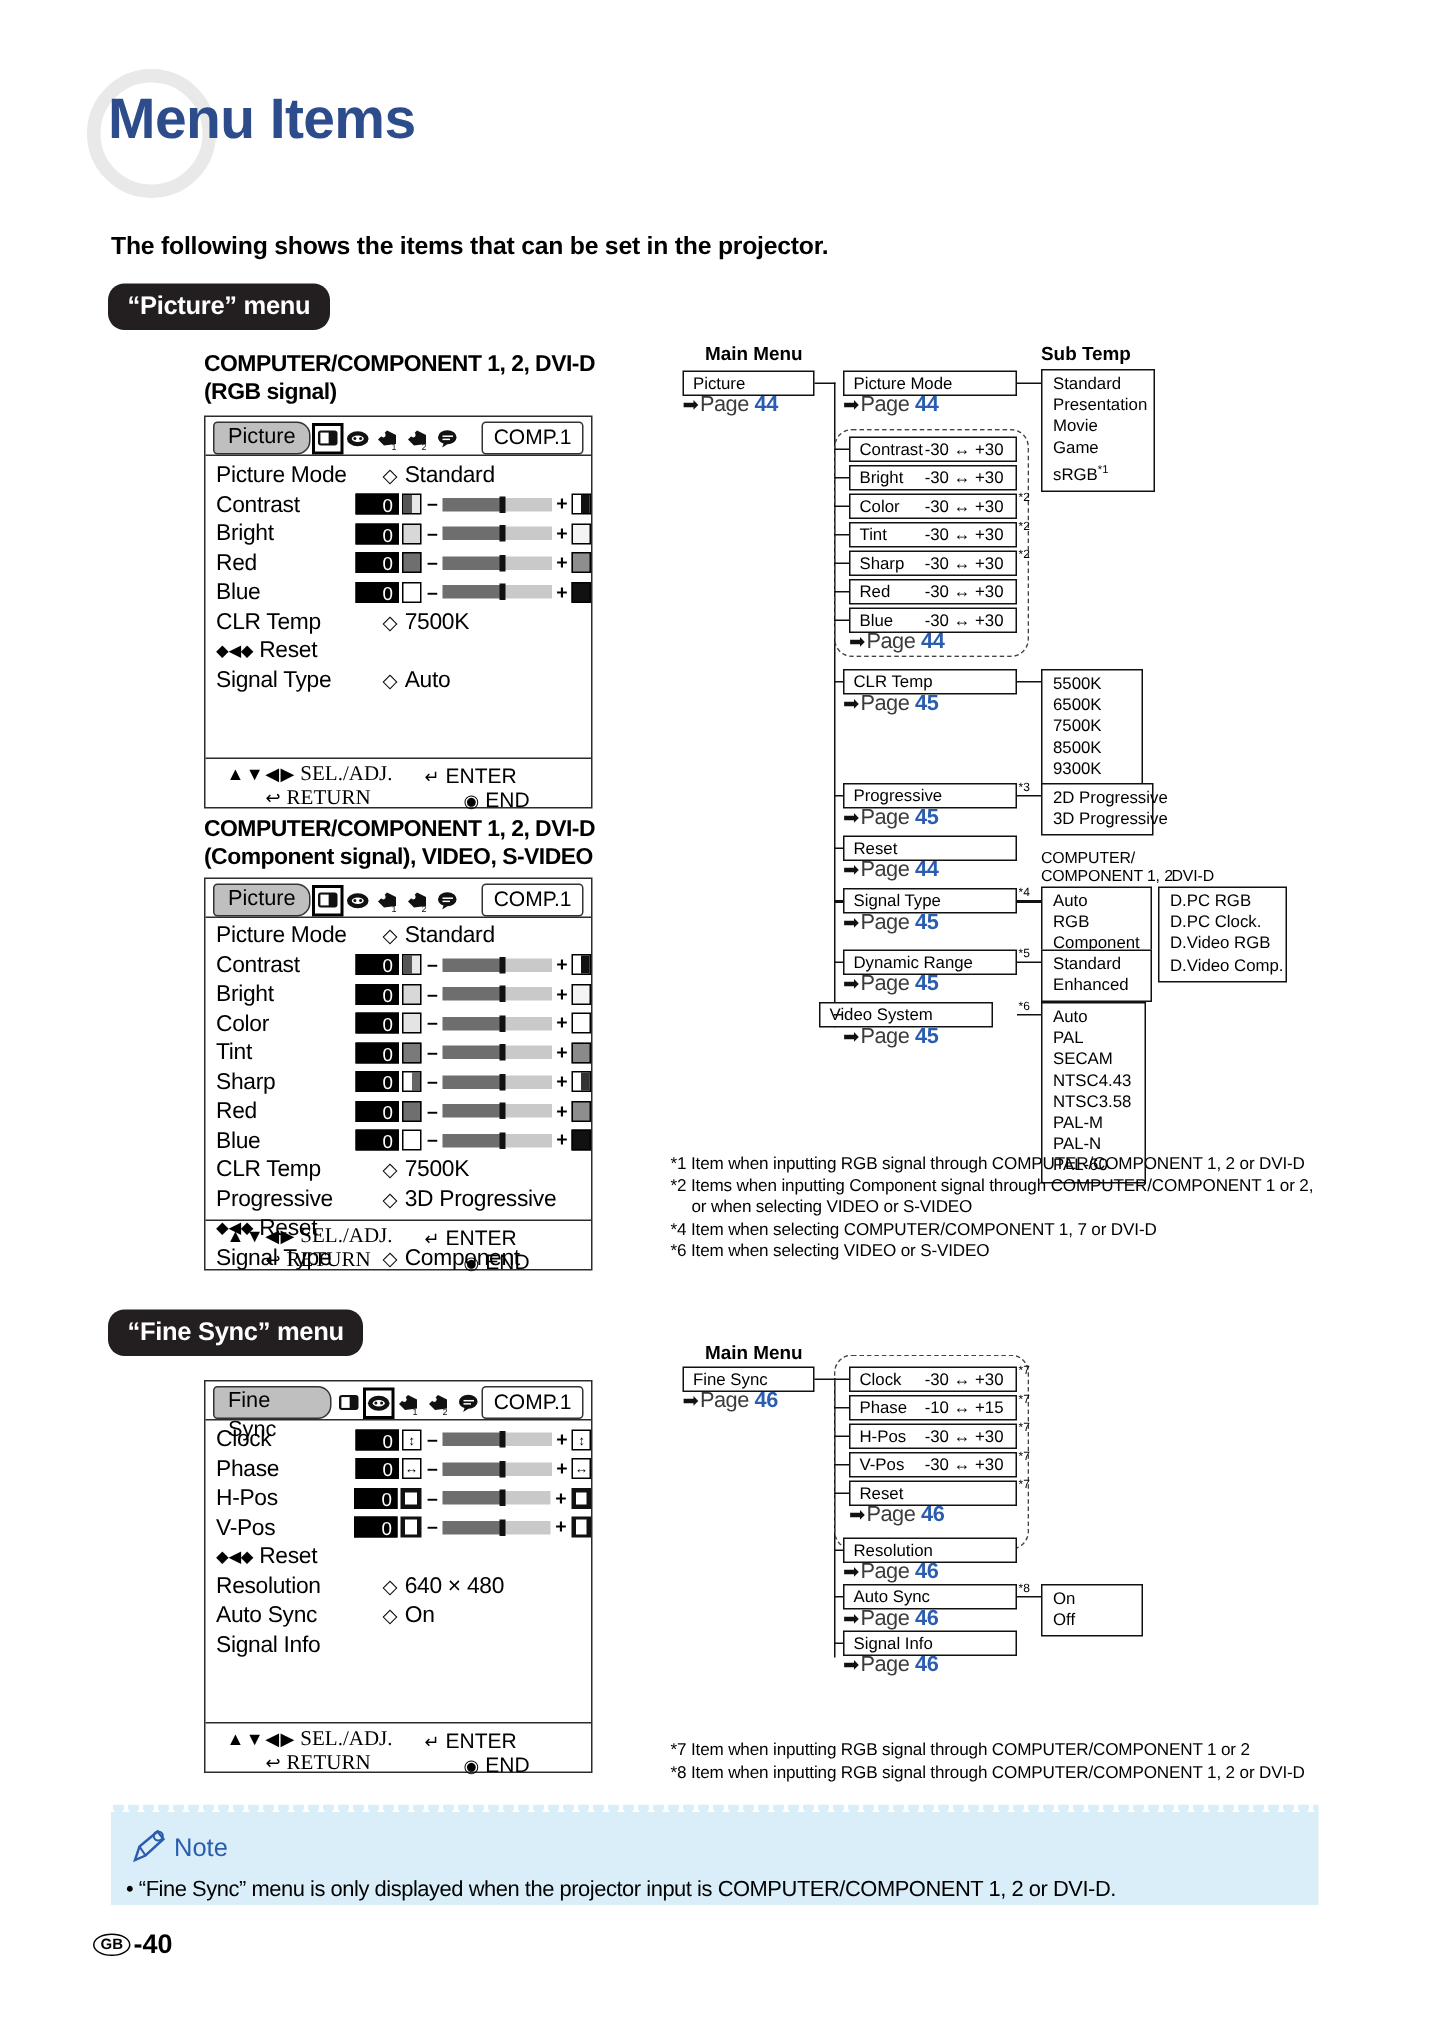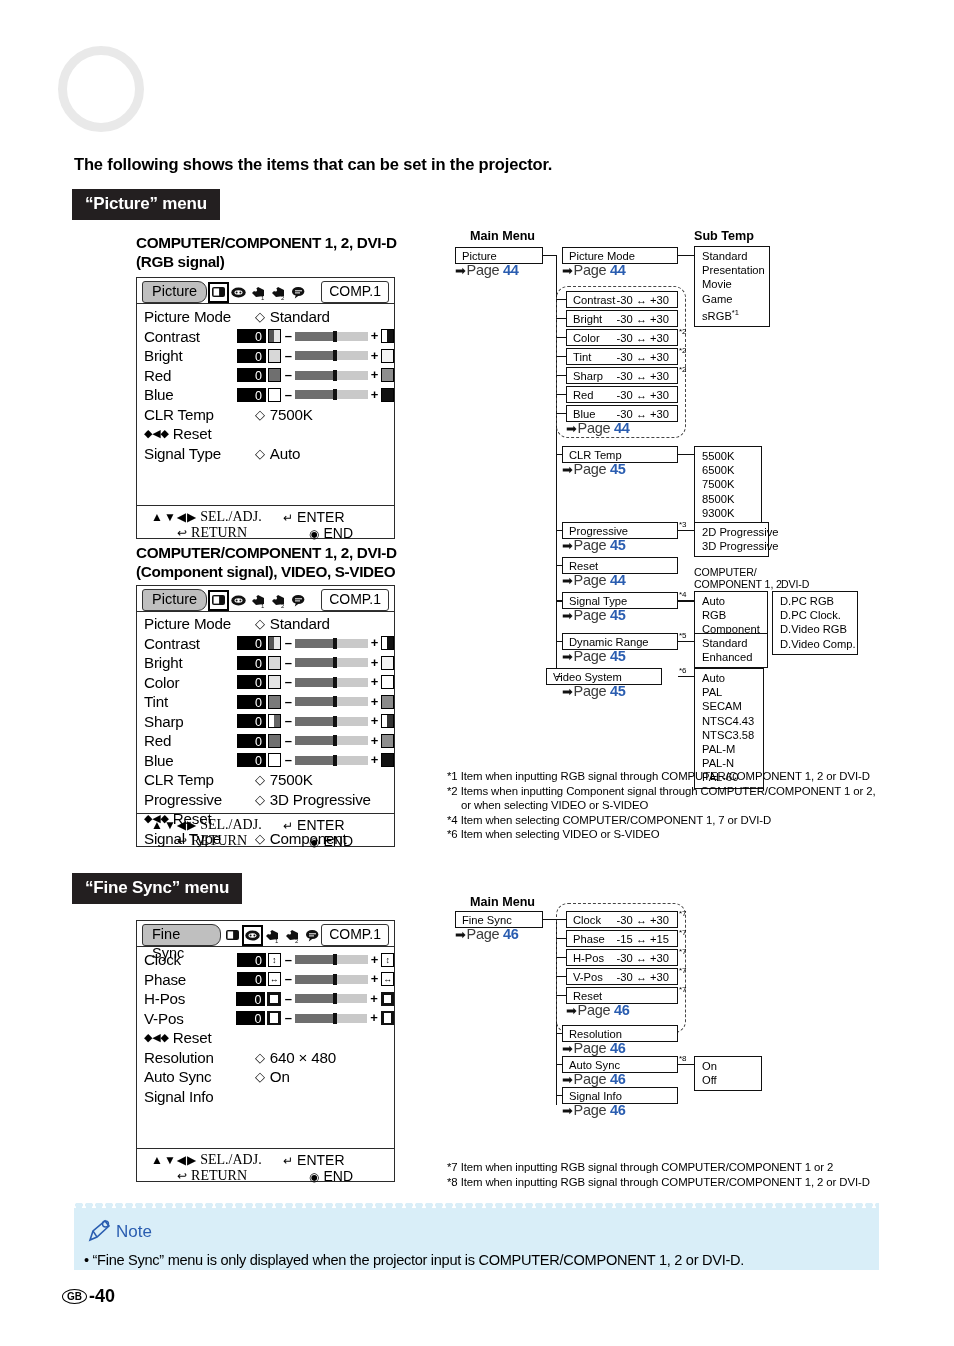--- a/index.html
+++ b/index.html
@@ -18,21 +18,21 @@
     position:absolute;left:14px;top:13px;
     font-size:38px;font-weight:bold;color:#2c4c8c;letter-spacing:-0.4px;
     font-family:"Liberation Sans",sans-serif;
   }
   #intro-line{
     position:absolute;left:74px;top:155px;font-size:16.5px;font-weight:bold;
     letter-spacing:-0.15px;
   }
   .sect-head{
     position:absolute;background:#231f20;color:#fff;font-weight:bold;
-    font-size:17px;padding:5px 13px 6px 13px;letter-spacing:-0.2px;
+    font-size:17px;padding:5px 13px 6px 13px;letter-spacing:-0.2px;border-radius:11px;
   }
   #sect-picture{left:72px;top:189px;}
   #sect-finesync{left:72px;top:873px;}
 
   
   .osd-caption{
     position:absolute;font-size:15.3px;font-weight:bold;letter-spacing:-0.35px;
     line-height:19px;white-space:nowrap;
   }
   .osd{
@@ -125,20 +125,21 @@
   #folio .gb{
     border:1.6px solid #000;border-radius:50%;font-size:10px;font-weight:bold;
     padding:0 4px;margin-right:2px;line-height:13px;height:13px;
   }
 </style>
 </head>
 <body>
 
 <div id="page-title-wrap">
   <div class="title-arc"></div>
+  <div id="page-title">Menu Items</div>
 </div>
 <div id="intro-line">The following shows the items that can be set in the projector.</div>
 
 <div class="sect-head" id="sect-picture">“Picture” menu</div>
 <div class="sect-head" id="sect-finesync">“Fine Sync” menu</div>
 
 <div class="osd-caption" style="left:136px;top:233px;">COMPUTER/COMPONENT 1, 2, DVI-D</div>
 <div class="osd-caption" style="left:136px;top:252px;">(RGB signal)</div>
 
 <div class="osd" id="osd-rgb" style="left:136px;top:277px;width:259px;height:262px;">
@@ -719,21 +720,21 @@
 
 <div class="ln lnh" style="left:543px;top:919px;width:14px;"></div>
 <div class="ln lnv" style="left:556px;top:919px;height:186px;"></div>
 
 <div class="dashbox" style="left:556px;top:903px;width:130px;height:130px;"></div>
 
 <div class="fbox" style="left:566px;top:911px;width:112px;height:17px;"><span>Clock</span><span class="rng">-30 ↔ +30</span></div>
 <div class="sup" style="left:679px;top:909px;">*7</div>
 <div class="ln lnh" style="left:556px;top:919px;width:10px;"></div>
 
-<div class="fbox" style="left:566px;top:930px;width:112px;height:17px;"><span>Phase</span><span class="rng">-15 ↔ +15</span></div>
+<div class="fbox" style="left:566px;top:930px;width:112px;height:17px;"><span>Phase</span><span class="rng">-10 ↔ +15</span></div>
 <div class="sup" style="left:679px;top:928px;">*7</div>
 <div class="ln lnh" style="left:556px;top:938px;width:10px;"></div>
 
 <div class="fbox" style="left:566px;top:949px;width:112px;height:17px;"><span>H-Pos</span><span class="rng">-30 ↔ +30</span></div>
 <div class="sup" style="left:679px;top:947px;">*7</div>
 <div class="ln lnh" style="left:556px;top:957px;width:10px;"></div>
 
 <div class="fbox" style="left:566px;top:968px;width:112px;height:17px;"><span>V-Pos</span><span class="rng">-30 ↔ +30</span></div>
 <div class="sup" style="left:679px;top:966px;">*7</div>
 <div class="ln lnh" style="left:556px;top:976px;width:10px;"></div>

